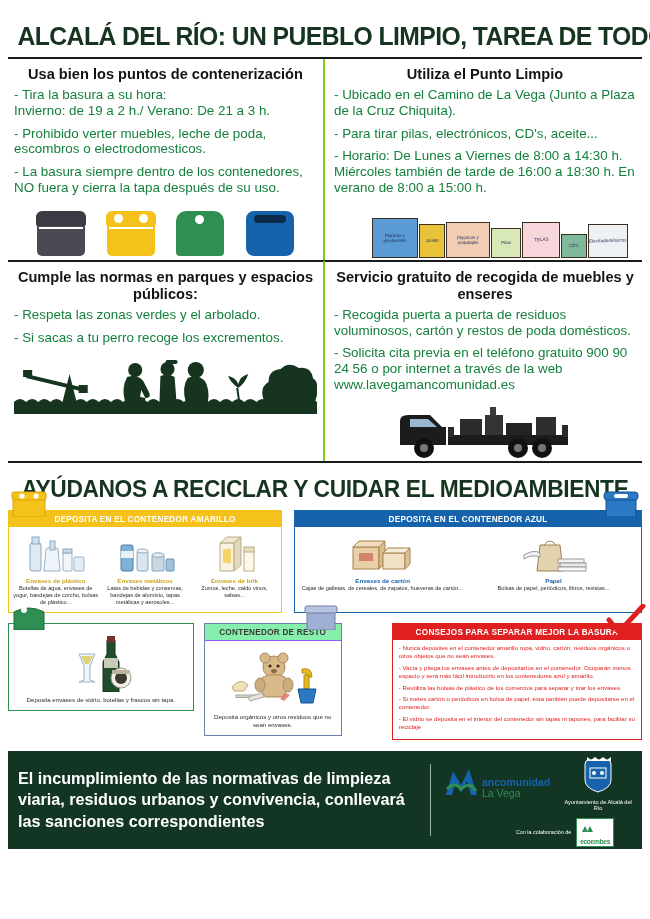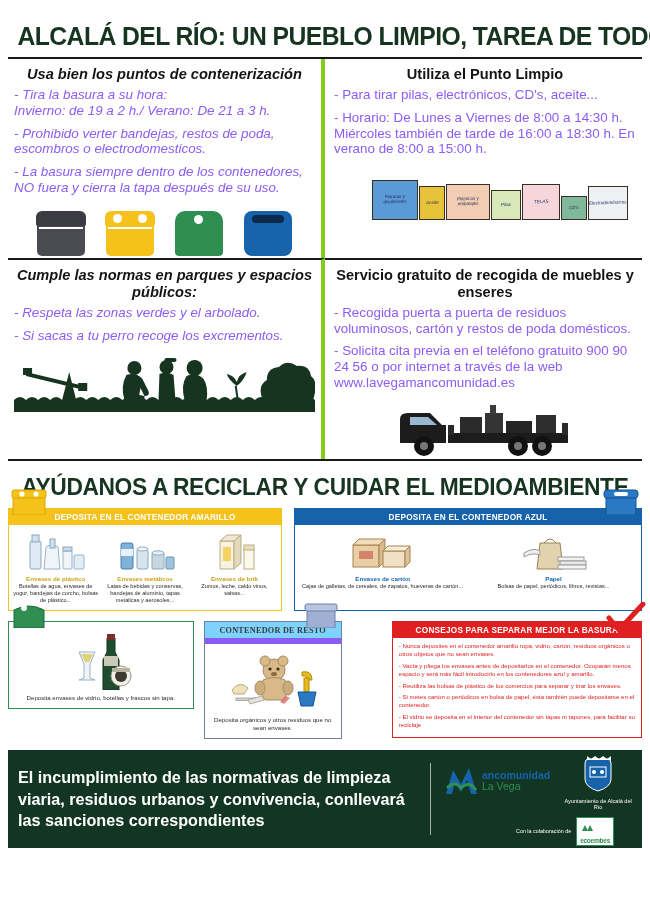--- a/index.html
+++ b/index.html
@@ -28,37 +28,37 @@
 
   
   .grid{
     border-top:2px solid #1a1a1a;
     border-bottom:2px solid #1a1a1a;
     display:flex;
     flex-wrap:wrap;
     width:634px;
   }
   .cell{box-sizing:border-box;width:50%;position:relative;}
-  .cell.left{border-right:4px solid #84cc16;padding:4px 6px 0 6px;font-style:italic;}
+  .cell.left{border-right:2px solid #84cc16;padding:4px 6px 0 6px;}
   .cell.right{padding:4px 6px 0 9px;}
   .cell.row2{border-top:2px solid #1a1a1a;}
 
   .box-title{
     font-weight:bold;
     font-size:14.6px;
     text-align:center;
     line-height:1.12;
     margin:3px 0 5px 0;
     color:#141414;
   }
   .bullet{
     font-size:13.4px;
     line-height:1.17;
     margin:0 0 7px 0;
-    color:#8b5cf6;
+    color:#15803d;
   }
   .bullet:last-of-type{margin-bottom:4px;}
 
   
   .illus{position:relative;width:100%;}
 
   
   .bins{display:flex;justify-content:space-around;align-items:flex-end;height:56px;padding:2px 12px 2px 12px;box-sizing:border-box;}
   .bin{width:48px;height:45px;position:relative;}
   .bin .body{position:absolute;left:0;right:0;bottom:0;height:38px;border-radius:6px 6px 5px 5px;}
@@ -97,21 +97,21 @@
     padding:4px 0 3px 0;letter-spacing:0.25px;
   }
   .panel-body{background:#fff;box-sizing:border-box;}
   .panel.yellow{width:275px;border:1.6px solid #f0c419;}
   .panel.yellow .panel-head{background:#f5c21b;}
   .panel.blue{width:349px;border:1.6px solid #1763ab;}
   .panel.blue .panel-head{background:#1763ab;}
   .panel.green{width:215px;border:1.6px solid #2f8f52;}
   .panel.green .panel-head{background:#2f8f52;}
   .panel.grey{width:160px;border:1.6px solid #6d7fa8;}
-  .panel.grey .panel-head{background:#7dd3fc;color:#3a3a3a;border-bottom:6px solid #8b5cf6;font-family:Liberation Serif, serif;}
+  .panel.grey .panel-head{background:#86efac;color:#3a3a3a;border-bottom:1px solid #8b5cf6;}
   .panel.red{width:290px;border:1.6px solid #e02020;margin-left:40px;}
   .panel.red .panel-head{background:#e02020;}
 
   .items{display:flex;justify-content:space-around;padding:4px 2px 6px 2px;}
   .item{flex:1;text-align:center;padding:0 2px;}
   .item .art{height:44px;display:flex;align-items:flex-end;justify-content:center;}
   .item .cap-title{font-size:6.2px;font-weight:bold;color:#1763ab;margin-top:2px;}
   .item .cap-title.y{color:#c9a21b;}
   .item .cap-text{font-size:5.6px;line-height:1.25;color:#2b2b2b;margin-top:1px;}
 
@@ -134,21 +134,21 @@
     margin-top:11px;width:634px;height:98px;background:#123524;
     display:flex;align-items:center;box-sizing:border-box;padding:6px 10px;
     position:relative;
   }
   .footer-text{
     color:#fff;font-size:16.2px;font-weight:bold;line-height:1.32;width:408px;
   }
   .footer-divider{width:1px;height:72px;background:#9fb3a6;margin:0 12px 0 4px;}
   .footer-logos{flex:1;display:flex;flex-direction:column;height:100%;justify-content:center;}
   .logos-top{display:flex;align-items:center;gap:14px;}
-  .mancom{display:flex;align-items:center;gap:1px;}
+  .mancom{display:flex;align-items:flex-end;gap:1px;}
   .mancom-text{line-height:1.05;}
   .mancom-text .l1{color:#1763ab;font-size:10.5px;font-weight:bold;}
   .mancom-text .l2{color:#2f8f52;font-size:10.5px;}
   .ayto{text-align:center;}
   .ayto .lbl{color:#fff;font-size:5.6px;margin-top:1px;}
   .logos-bottom{display:flex;align-items:center;gap:5px;margin-top:7px;justify-content:flex-end;padding-right:18px;}
   .colab{color:#fff;font-size:5.4px;}
   .ecoembes{background:#fff;padding:1px 3px;border:0.6px solid #2f8f52;}
   .ecoembes .e1{color:#2f8f52;font-size:6.6px;font-weight:bold;letter-spacing:-0.3px;}
 </style>
@@ -158,21 +158,21 @@
 <div class="poster">
 
   <div class="main-title">ALCALÁ DEL RÍO: UN PUEBLO LIMPIO, TAREA DE TODOS</div>
 
   <div class="grid">
 
     <div class="cell left">
       <div class="box-title">Usa bien los puntos de contenerización</div>
       <div class="bullet" style="white-space:pre-line">- Tira la basura a su hora:
 Invierno: de 19 a 2 h./ Verano: De 21 a 3 h.</div>
-      <div class="bullet">- Prohibido verter bandejas, restos de poda, escombros o electrodomesticos.</div>
+      <div class="bullet">- Prohibido verter muebles, leche de poda, escombros o electrodomesticos.</div>
       <div class="bullet">- La basura siempre dentro de los contenedores, NO fuera y cierra la tapa después de su uso.</div>
       <div class="illus bins">
         <div class="bin">
           <div class="body" style="background:#4a4a52"></div>
           <div class="lid" style="background:#3b3b43"></div>
           <div style="position:absolute;left:2px;right:2px;top:16px;height:2px;background:#fff"></div>
         </div>
         <div class="bin">
           <div class="body" style="background:#f5c21b"></div>
           <div class="lid" style="background:#f5c21b"></div>
@@ -186,20 +186,21 @@
         </div>
         <div class="bin">
           <div class="body" style="background:#1763ab;top:0;height:45px;border-radius:8px"></div>
           <div class="slot"></div>
         </div>
       </div>
     </div>
 
     <div class="cell right">
       <div class="box-title">Utiliza el Punto Limpio</div>
+      <div class="bullet">- Ubicado en el Camino de La Vega (Junto a Plaza de la Cruz Chiquita).</div>
       <div class="bullet">- Para tirar pilas, electrónicos, CD's, aceite...</div>
       <div class="bullet">- Horario: De Lunes a Viernes de 8:00 a 14:30 h. Miércoles también de tarde de 16:00 a 18:30 h. En verano de 8:00 a 15:00 h.</div>
       <div class="illus pl-row" id="pl-row">
           <div class="pl-item" style="width: 46px; height: 40px; background: rgb(91, 155, 213);">
             <span>Pinturas y disolventes</span>
           </div>
           <div class="pl-item" style="width: 26px; height: 34px; background: rgb(232, 195, 58);">
             <span>Aceite</span>
           </div>
           <div class="pl-item" style="width: 44px; height: 36px; background: rgb(242, 205, 180);">

